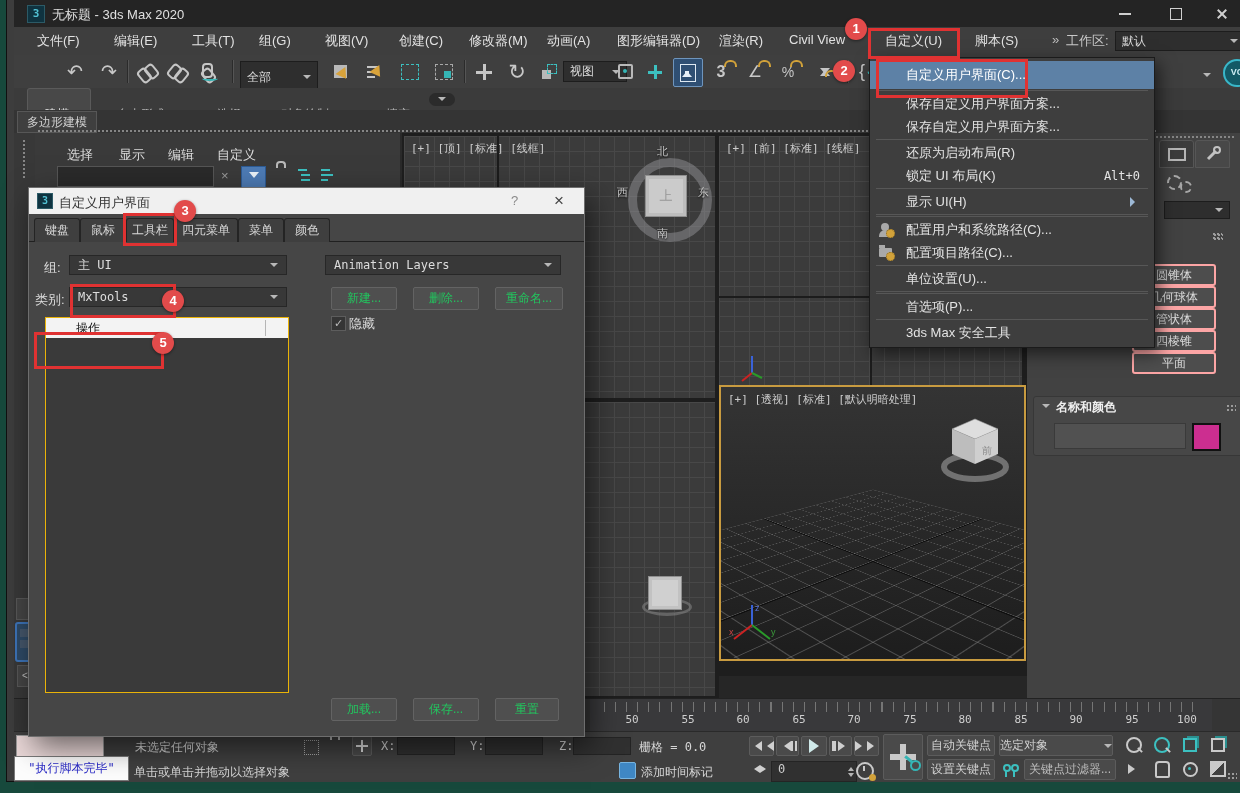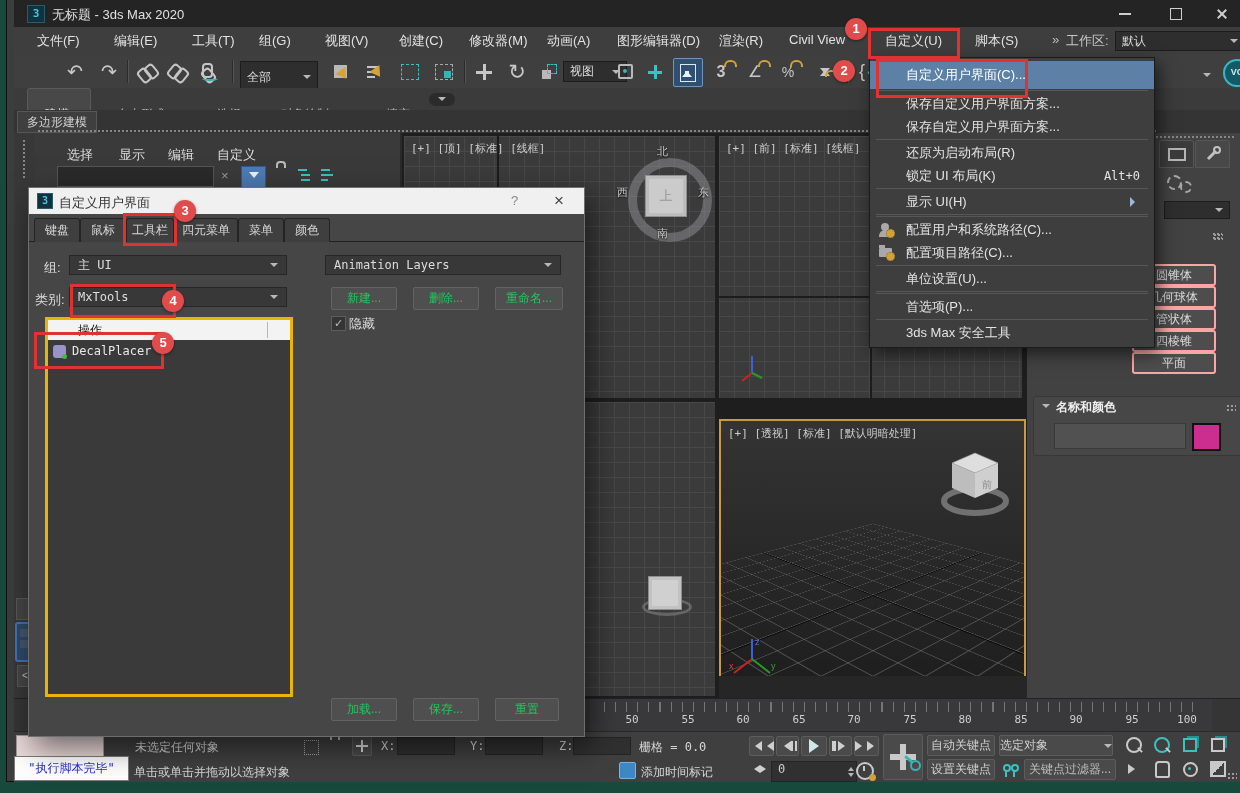--- a/index.html
+++ b/index.html
@@ -65,21 +65,21 @@
   .funnel{width:0;height:0;border:5px solid transparent;border-top:6px solid #eaf2f8}
   .locki{position:relative;width:10px;height:8px;background:#b9b9b9;border-radius:1px;margin-top:5px}
   .locki:before{content:"";position:absolute;left:1px;top:-5px;width:6px;height:5px;border:2px solid #b9b9b9;border-bottom:none;border-radius:4px 4px 0 0}
 
   
   .vparea{position:absolute;left:395px;top:133px;width:625px;height:565px;background:#1e1e1e}
   .vp{position:absolute;background-color:#3b3b3b;overflow:hidden;background-image:linear-gradient(#484848 1px,transparent 1px),linear-gradient(90deg,#484848 1px,transparent 1px);background-size:15px 15px}
   .vp-label{position:absolute;left:7px;top:5px;font-family:"DejaVu Sans Mono",monospace;font-size:11px;color:#cdcdcd;white-space:nowrap}
   .origin-v{position:absolute;top:0;bottom:0;width:2px;background:#1c1c1c}
   .origin-h{position:absolute;left:0;right:0;height:2px;background:#1c1c1c}
-  .vp-persp{position:absolute;left:317px;top:286px;width:303px;height:272px;background:linear-gradient(#343434,#1d1d1d);border:2px solid #c89b40;overflow:hidden}
+  .vp-persp{position:absolute;left:317px;top:252px;width:303px;height:272px;background:linear-gradient(#343434,#1d1d1d);border:2px solid #c89b40;overflow:hidden}
   .pgrid{position:absolute;left:50%;top:64%;width:380px;height:380px;transform:translate(-50%,-50%) perspective(520px) rotateX(67deg) rotateZ(45deg);background-image:linear-gradient(rgba(150,150,150,.42) 1px,transparent 1px),linear-gradient(90deg,rgba(150,150,150,.42) 1px,transparent 1px);background-size:27px 27px}
   .pax-h{position:absolute;left:0;right:0;top:50%;height:2px;background:rgba(10,10,10,.85)}
   .pax-v{position:absolute;top:0;bottom:0;left:50%;width:2px;background:rgba(10,10,10,.85)}
   .compass{position:absolute}
   .c-ring{position:absolute;left:11px;top:14px;width:66px;height:66px;border:9px solid rgba(145,145,150,.5);border-radius:50%}
   .c-lab{position:absolute;font-size:11px;color:#c9c9c9;text-shadow:0 1px 2px #000}
   .c-sq{position:absolute;left:28px;top:31px;width:40px;height:40px;background:#cbcbcb;border:1px solid #909090;box-shadow:inset 0 0 0 3px #bdbdbd;color:#979797;font-size:13px;display:flex;align-items:center;justify-content:center}
   .minicube{position:absolute;width:32px;height:32px;background:#d0d0d0;border:1px solid #8f8f8f;box-shadow:inset 0 0 0 3px #c2c2c2}
   .miniring{position:absolute;width:44px;height:12px;border:3px solid rgba(150,150,150,.45);border-radius:50%}
 
@@ -119,21 +119,21 @@
   .mag:after{content:"";position:absolute;left:9px;top:10px;width:6px;height:2px;background:#c9c9c9;transform:rotate(45deg)}
   .tealcube{width:10px;height:10px;border:2px solid #3cc0c0;box-shadow:3px -3px 0 -1px #2a8f8f}
 
   
   .dialog{position:absolute;left:28px;top:187px;width:555px;height:548px;background:#464646;border:1px solid #6e6e6e;box-shadow:6px 10px 28px rgba(0,0,0,.55);z-index:40}
   .dlg-title{position:absolute;left:0;top:0;right:0;height:26px;background:#f0f0f0;color:#333;font-size:13px}
   .dtab{position:absolute;top:30px;height:23px;background:#3f3f3f;border:1px solid #242424;border-bottom:none;border-radius:3px 3px 0 0;color:#d8d8d8;font-size:12px;display:flex;align-items:center;justify-content:center}
   .dlg-lab{position:absolute;font-size:13px;color:#dcdcdc}
   .dfield{position:absolute;height:20px;background:#383838;border:1px solid #272727;color:#ddd;display:flex;align-items:center;padding:0 8px;box-sizing:border-box;font-size:12px}
   .dbtn{position:absolute;height:21px;background:#4f4f4f;border:1px solid #636363;border-radius:2px;color:#22c55e;font-size:12px;display:flex;align-items:center;justify-content:center}
-  .dlist{position:absolute;left:16px;top:129px;width:242px;height:374px;background:#3a3a3a;border:3px solid #eab308}
+  .dlist{position:absolute;left:16px;top:129px;width:242px;height:374px;background:#3a3a3a;border:1px solid #eab308}
   .dlist-head{position:absolute;left:0;top:0;right:0;height:20px;background:#f3f3f3;color:#111;font-size:12px;line-height:20px;padding-left:30px;box-sizing:border-box}
   .checkbox{position:absolute;width:13px;height:13px;background:#353535;border:1px solid #5d5d5d;color:#bdbdbd;font-size:11px;line-height:12px;text-align:center}
 
   
   .cmenu{position:absolute;left:869px;top:57px;width:284px;background:#3e3e3e;border:1px solid #1b1b1b;box-shadow:4px 6px 16px rgba(0,0,0,.55);z-index:50;padding:3px 0}
   .mi{height:23px;display:flex;align-items:center;padding:0 14px 0 36px;color:#e3e3e3;font-size:13px;position:relative;white-space:nowrap}
   .mi.hl{background:#5d81a6;height:28px;color:#fff}
   .msep{height:1px;background:#575757;margin:1px 6px}
   .mi .sc{margin-left:auto;font-family:"DejaVu Sans Mono",monospace;font-size:12px}
   .mi .sub{margin-left:auto}
@@ -629,26 +629,20 @@
         <span class="tri-d" style="margin-left:auto"></span>
       </div>
     <span class="dlg-lab" style="left:6px;top:103px">类别:</span>
     <div class="dfield mono" style="left:40px;top:99px;width:218px">
         <span>MxTools</span>
         <span class="tri-d" style="margin-left:auto"></span>
       </div>
 
     <div class="dlist">
       <div class="dlist-head"><span>操作</span><i style="position:absolute;right:22px;top:2px;width:1px;height:16px;background:#b5b5b5"></i></div>
-      <div class="abs" style="left:1px;top:21px;width:238px;height:20px;display:flex;align-items:center">
-        <span style="width:13px;height:13px;margin:0 6px 0 4px;background:#9a93c9;border-radius:3px;position:relative">
-            <i style="position:absolute;right:-1px;bottom:-1px;width:5px;height:5px;background:#4bb54b;border-radius:50%"></i>
-          </span>
-        <span class="mono" style="color:#e8e8e8;font-size:12px">DecalPlacer</span>
-      </div>
     </div>
 
     <div class="dfield mono" style="left:296px;top:67px;width:236px">
         <span>Animation Layers</span>
         <span class="tri-d" style="margin-left:auto"></span>
       </div>
     <div class="dbtn" style="left:302px;top:99px;width:64px">
         <span>新建...</span>
       </div>
     <div class="dbtn" style="left:384px;top:99px;width:64px">

